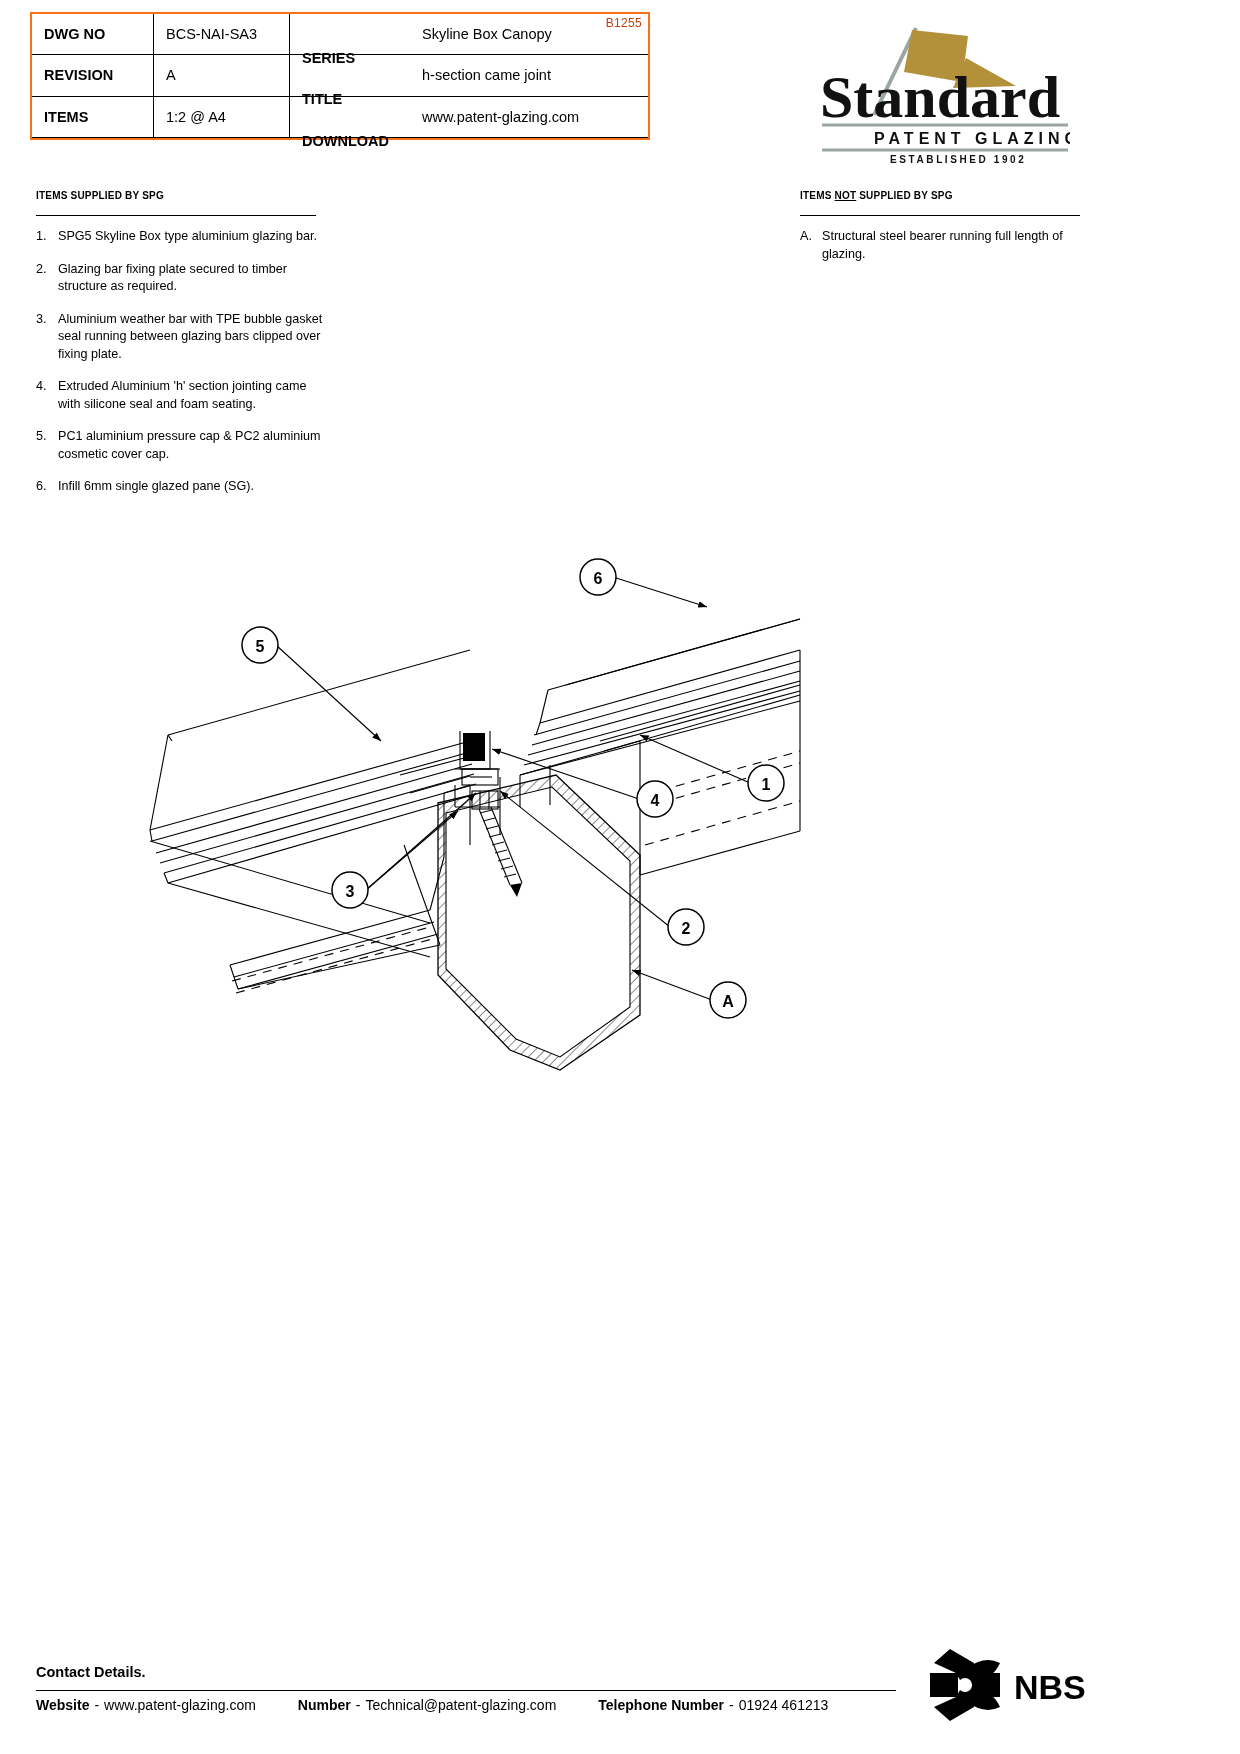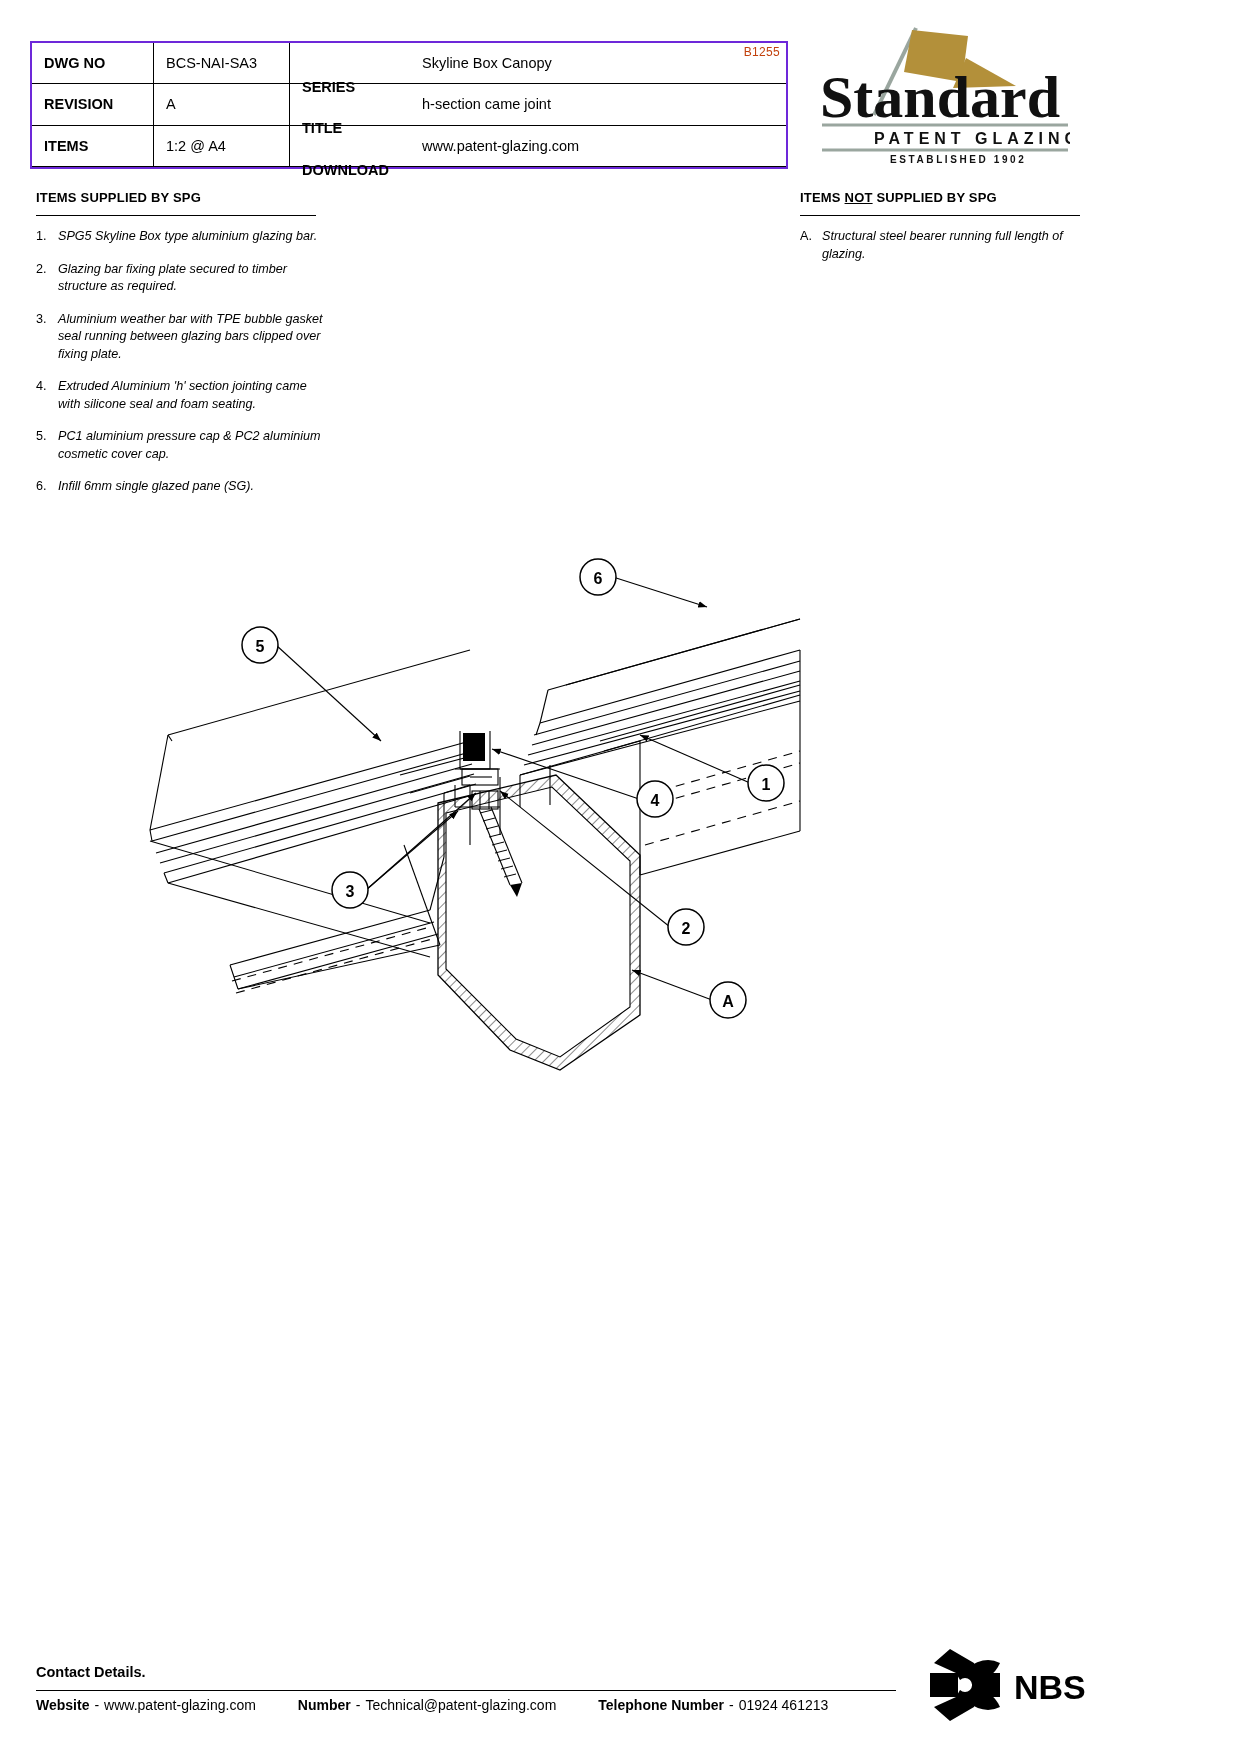--- a/index.html
+++ b/index.html
@@ -4,53 +4,53 @@
 <style>
   html,body{margin:0;padding:0;}
   body{
     width:1240px;height:1754px;background:#ffffff;
     font-family:"Liberation Sans",sans-serif;color:#000;
     position:relative;overflow:hidden;
   }
   .sheet{position:absolute;inset:0;}
 
   
-  .titleblock{position:absolute;left:30px;top:41px;width:758px;height:128px;
-    border:2px solid #6d28d9;box-sizing:border-box;}
+  .titleblock{position:absolute;left:30px;top:12px;width:620px;height:128px;
+    border:2px solid #f97316;box-sizing:border-box;}
   .tb-row{display:flex;height:33.33%;box-sizing:border-box;border-bottom:1px solid #000;}
   .tb-row:last-child{border-bottom:none;}
   .tb-cell{box-sizing:border-box;border-right:1px solid #000;display:flex;align-items:center;
     padding-left:12px;font-size:14.5px;}
   .tb-cell:last-child{border-right:none;text-align:right;}
   .c1{width:122px;font-weight:bold;}
   .c2{width:136px;}
   .c3{width:120px;font-weight:bold;margin-top:44px;}
   .c4{flex:1;}
   .watermark{position:absolute;right:6px;top:2px;font-size:12px;color:#c2410c;
     letter-spacing:.3px;font-family:"Liberation Sans",sans-serif;}
 
   
   .logo{position:absolute;left:820px;top:20px;width:250px;height:145px;}
   .logo svg{display:block;}
 
   
-  .col-head{position:absolute;font-weight:bold;font-size:13px;letter-spacing:.2px;}
+  .col-head{position:absolute;font-weight:bold;font-size:10px;letter-spacing:.2px;}
   .head-left{left:36px;top:190px;}
   .head-right{left:800px;top:190px;}
   .rule{position:absolute;height:0;border-top:1.4px solid #000;}
   .rule-left{left:36px;top:215px;width:280px;}
   .rule-right{left:800px;top:215px;width:280px;}
   .u{text-decoration:underline;}
 
   .itemlist{position:absolute;font-size:12.6px;line-height:17.5px;}
   .list-left{left:36px;top:228px;width:290px;}
   .list-right{left:800px;top:228px;width:290px;}
   .item{display:flex;margin-bottom:15px;}
   .item-num{width:22px;flex:0 0 22px;}
-  .item-txt{flex:1;font-style:italic;}
+  .item-txt{flex:1;}
 
   
   .drawing{position:absolute;left:0px;top:545px;width:1240px;height:560px;}
   .drawing svg{display:block;}
 
   
   .contact-title{position:absolute;left:36px;top:1664px;font-weight:bold;font-size:14.5px;}
   .footer-rule{position:absolute;left:36px;top:1690px;width:860px;border-top:1.6px solid #000;height:0;}
   .footer-line{position:absolute;left:36px;top:1697px;width:870px;font-size:14px;
     display:flex;align-items:baseline;}

